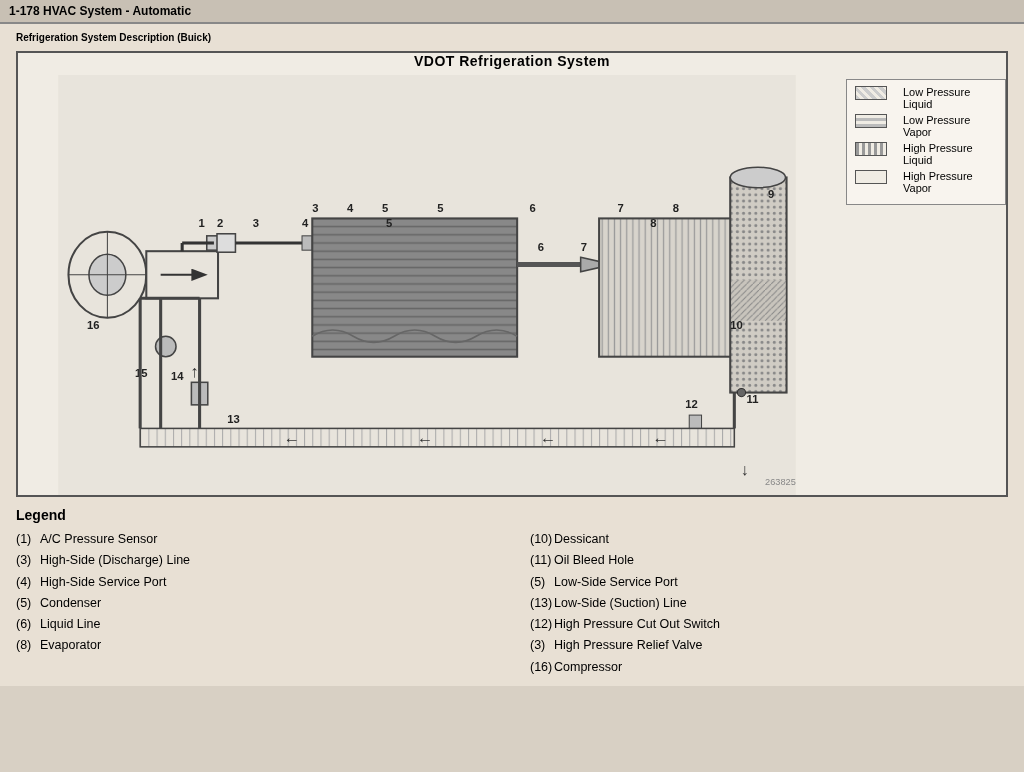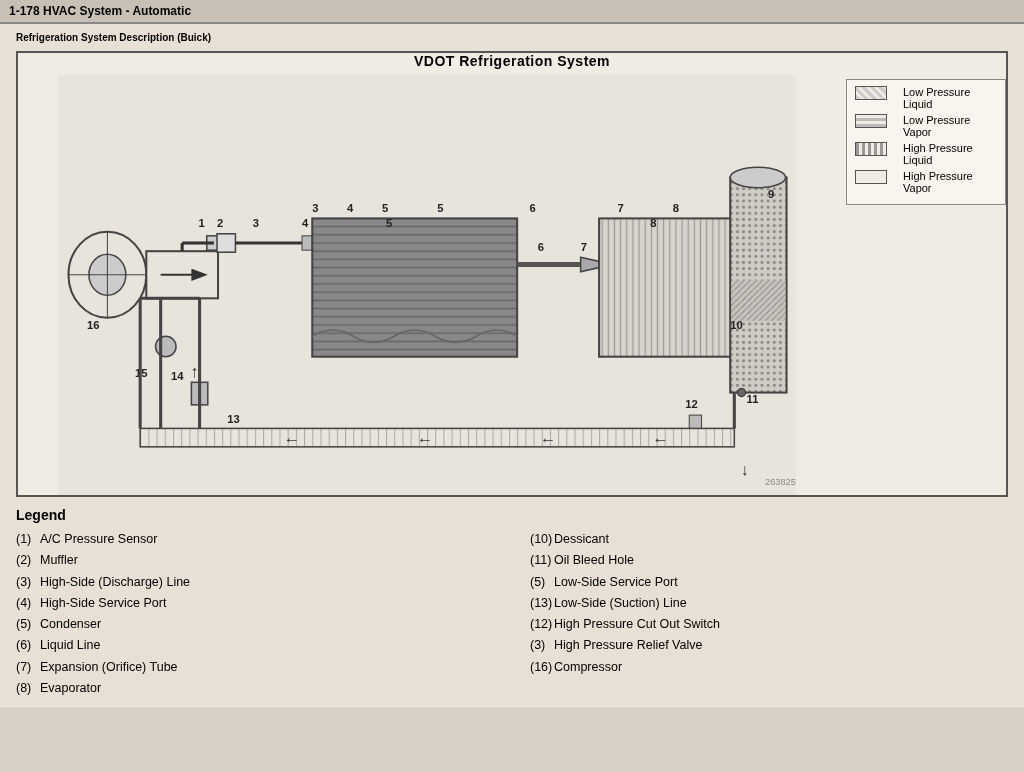--- a/index.html
+++ b/index.html
@@ -300,26 +300,24 @@
           </div>
         </div>
       </div>
     </div>
 
     <div class="legend-section">
       <div class="legend-section-title">Legend</div>
       <div class="legend-columns">
         <div class="legend-col" id="legend-left">
             <div class="legend-item"><span class="num">(1)</span>A/C Pressure Sensor</div>
-            <div class="legend-item"><span class="num">(2)</span>Muffler</div>
             <div class="legend-item"><span class="num">(3)</span>High-Side (Discharge) Line</div>
             <div class="legend-item"><span class="num">(4)</span>High-Side Service Port</div>
             <div class="legend-item"><span class="num">(5)</span>Condenser</div>
             <div class="legend-item"><span class="num">(6)</span>Liquid Line</div>
-            <div class="legend-item"><span class="num">(7)</span>Expansion (Orifice) Tube</div>
             <div class="legend-item"><span class="num">(8)</span>Evaporator</div>
           </div>
         <div class="legend-col" id="legend-right">
             <div class="legend-item"><span class="num">(10)</span>Dessicant</div>
             <div class="legend-item"><span class="num">(11)</span>Oil Bleed Hole</div>
             <div class="legend-item"><span class="num">(5)</span>Low-Side Service Port</div>
             <div class="legend-item"><span class="num">(13)</span>Low-Side (Suction) Line</div>
             <div class="legend-item"><span class="num">(12)</span>High Pressure Cut Out Switch</div>
             <div class="legend-item"><span class="num">(3)</span>High Pressure Relief Valve</div>
             <div class="legend-item"><span class="num">(16)</span>Compressor</div>

